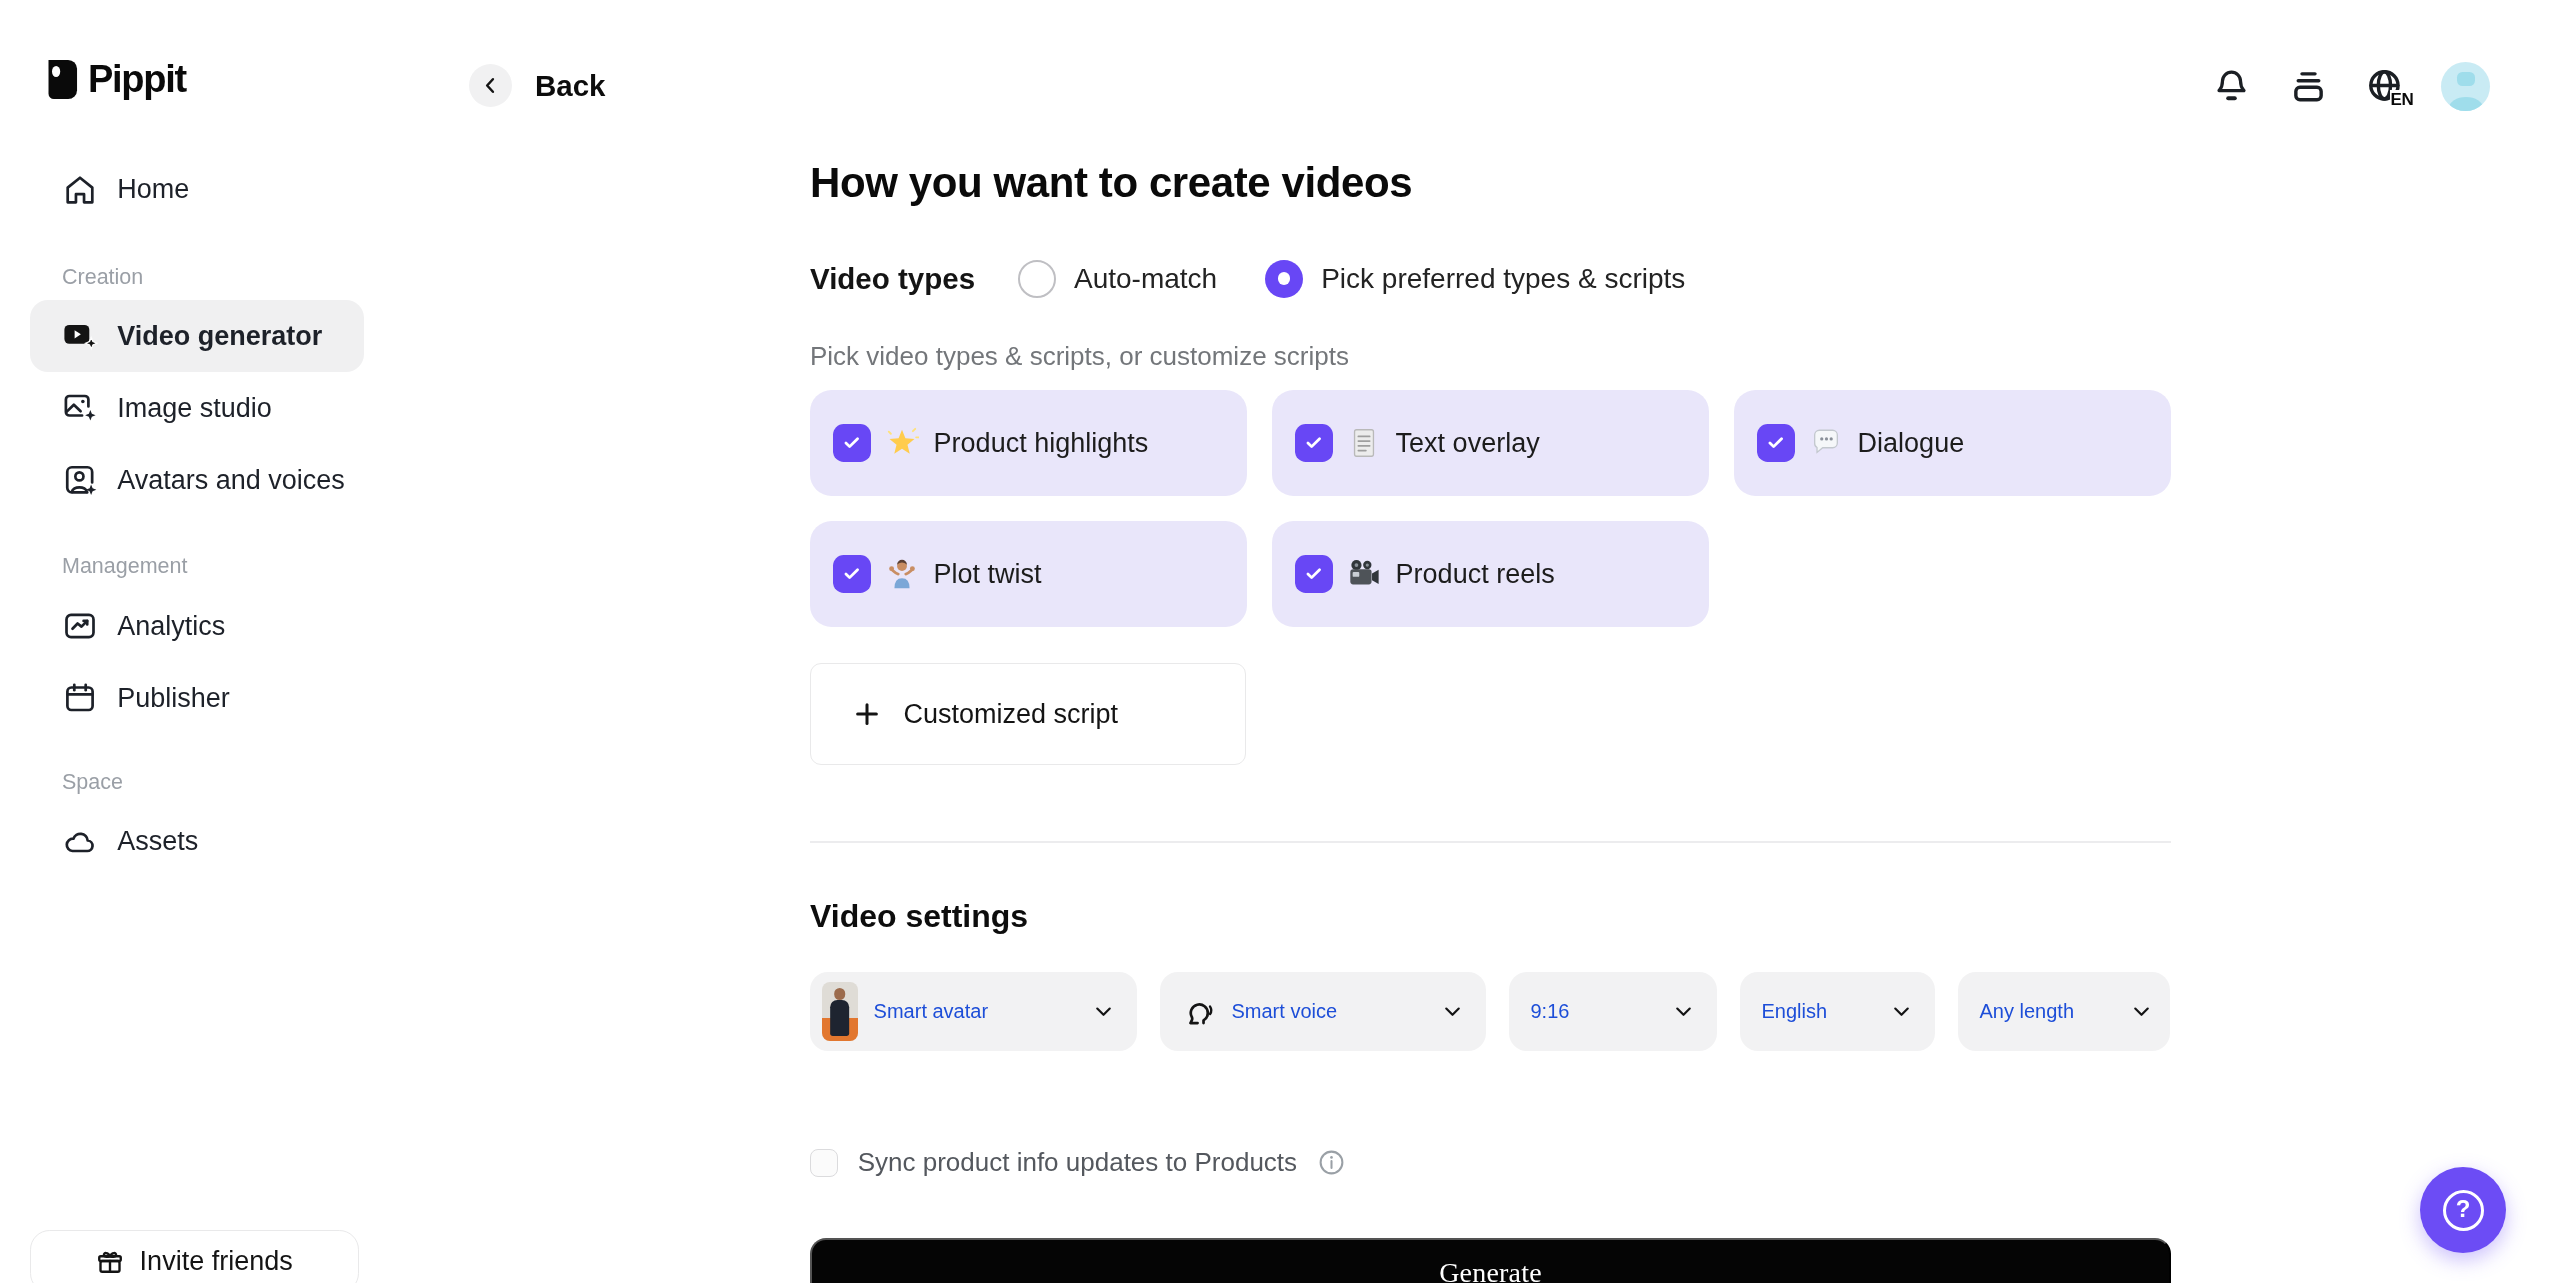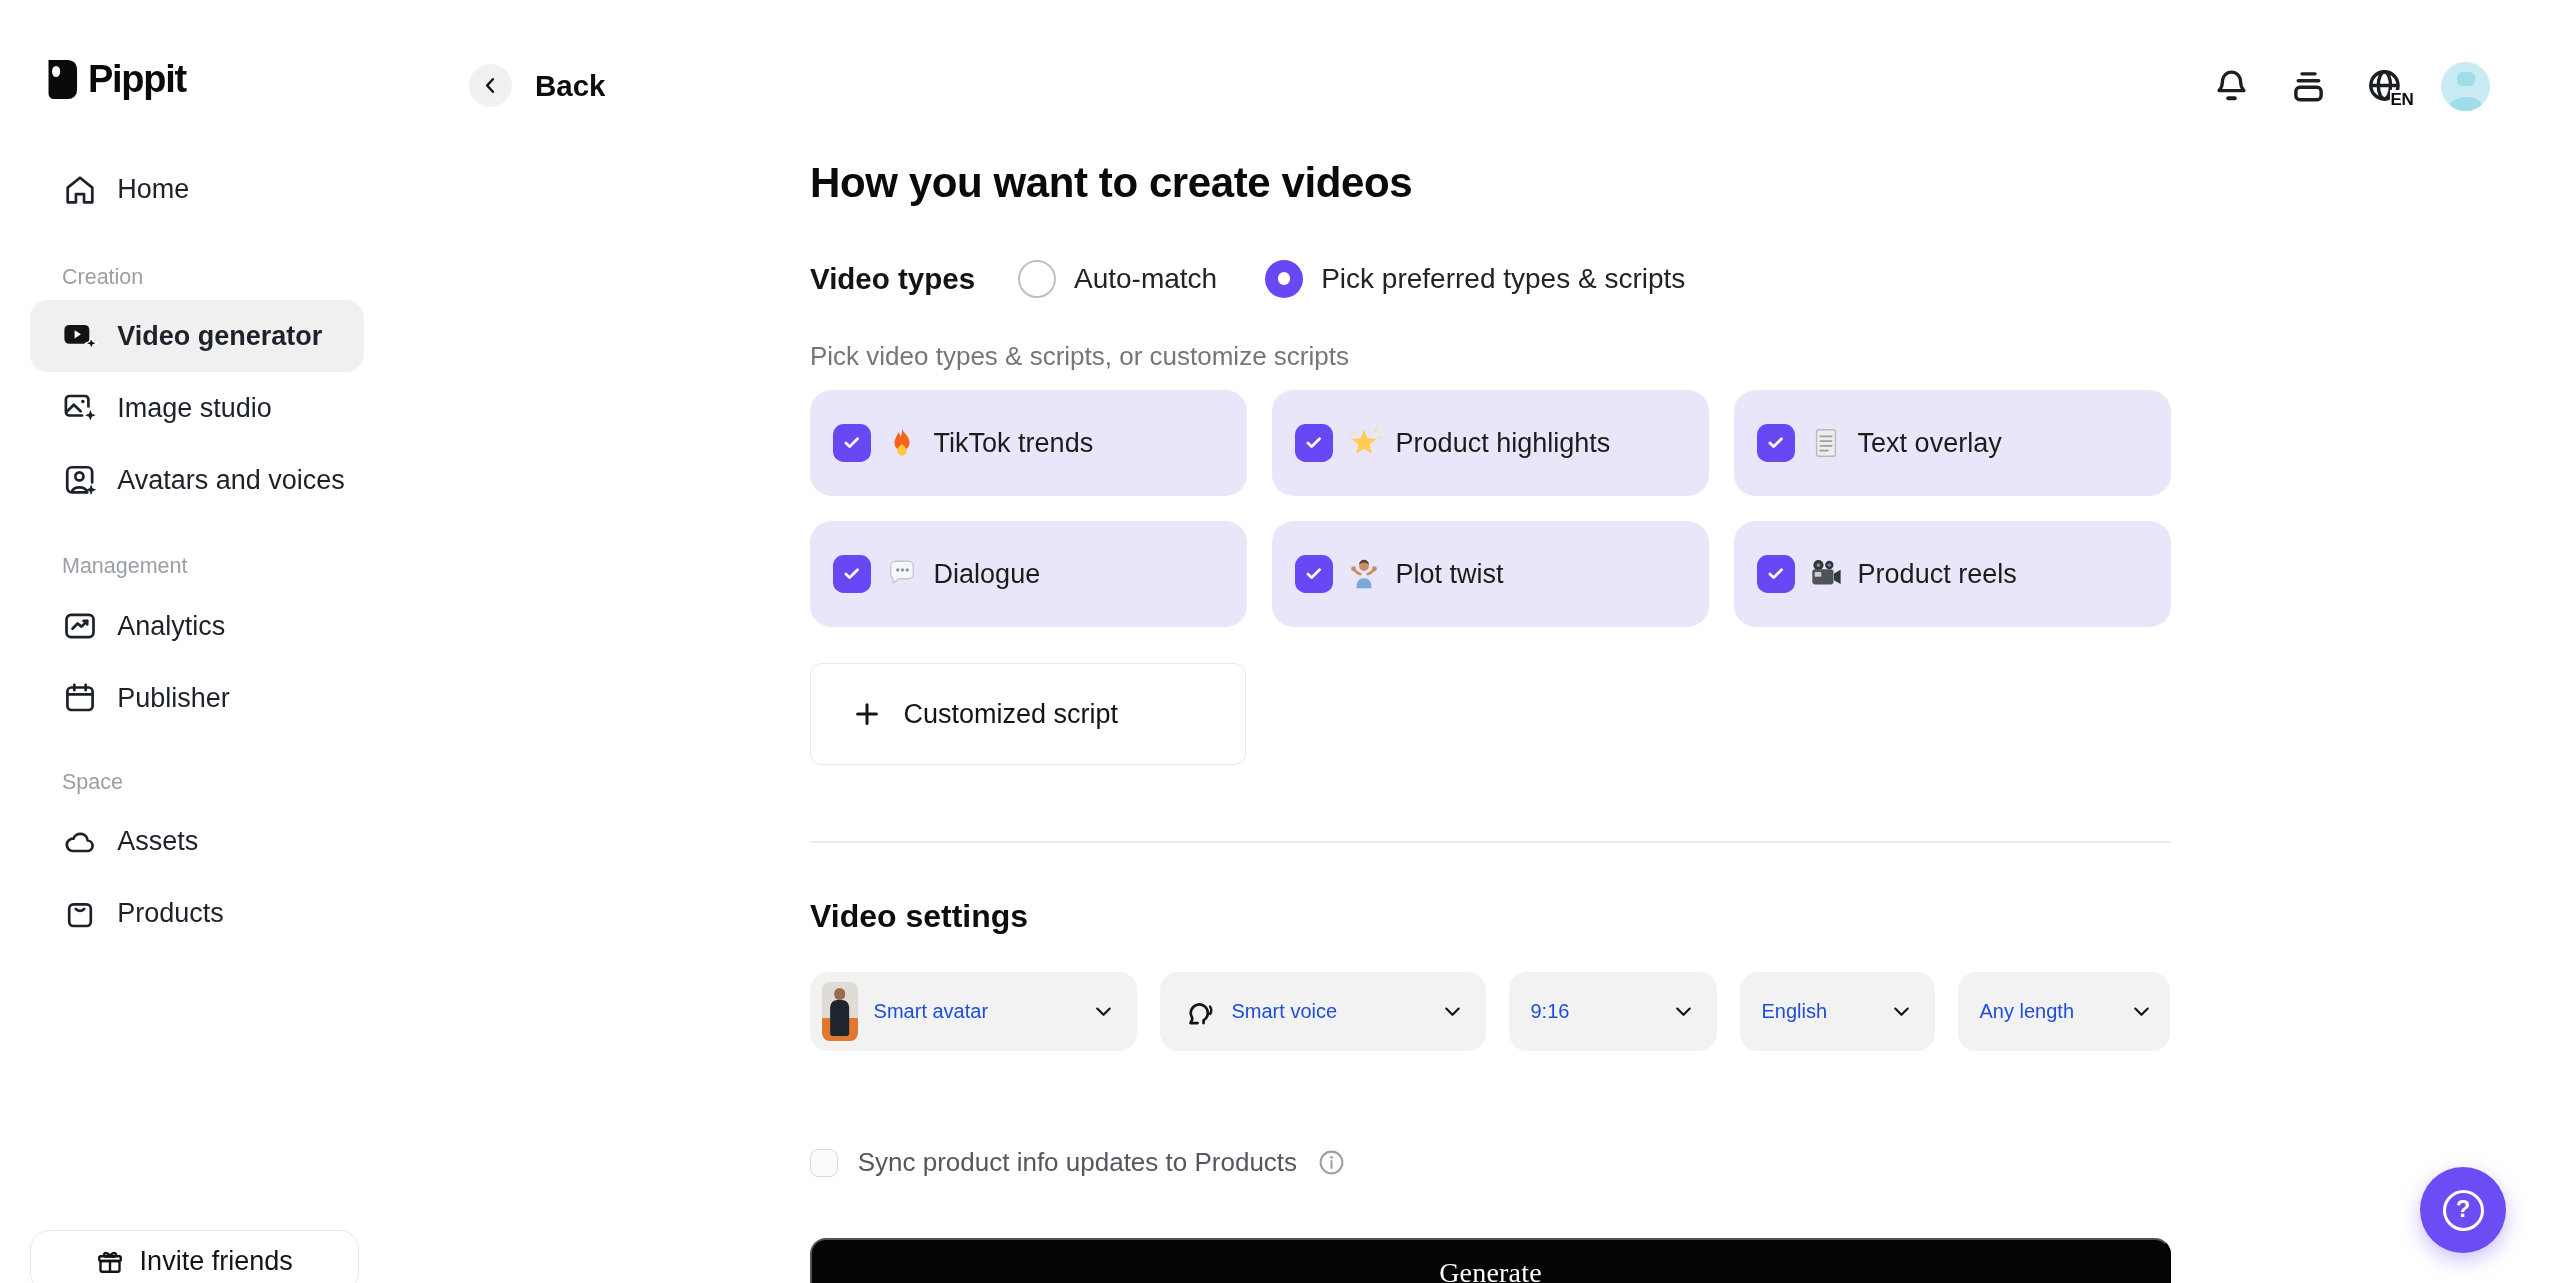--- a/index.html
+++ b/index.html
@@ -208,27 +208,20 @@
 
     <div class="section-label sec-space">Space</div>
 
     <div class="side-item">
       <svg width="36" height="36" viewBox="0 0 24 24" fill="none" stroke="#1D2129" stroke-width="1.8" stroke-linecap="round" stroke-linejoin="round">
         <path d="M7 18 h9.6 a3.5 3.5 0 0 0 .5 -7 a4.9 4.9 0 0 0 -9.5 -1.2 A4.1 4.1 0 0 0 7 18 Z"></path>
       </svg>
       <span class="lbl">Assets</span>
     </div>
 
-    <div class="side-item">
-      <svg width="36" height="36" viewBox="0 0 24 24" fill="none" stroke="#1D2129" stroke-width="1.8" stroke-linecap="round" stroke-linejoin="round">
-        <rect x="4.8" y="5.6" width="14.4" height="14.4" rx="2.8"></rect>
-        <path d="M9.2 8.6 q2.8 2.6 5.6 0"></path>
-      </svg>
-      <span class="lbl">Products</span>
-    </div>
   </nav>
 
   <button class="invite-btn">
     <svg width="30" height="30" viewBox="0 0 24 24" fill="none" stroke="#141414" stroke-width="1.9" stroke-linecap="round" stroke-linejoin="round">
       <rect x="4.4" y="11.2" width="15.2" height="8.6" rx="1.4"></rect>
       <rect x="3.4" y="7.4" width="17.2" height="3.8" rx="1.2"></rect>
       <path d="M12 7.4 c-1.2-3.2 -5.4-3.4 -4.8-.6 c.3 1.4 3 1 4.8.6 Z"></path>
       <path d="M12 7.4 c1.2-3.2 5.4-3.4 4.8-.6 c-.3 1.4 -3 1 -4.8.6 Z"></path>
       <path d="M12 11.2 V19.8"></path>
     </svg>
@@ -251,32 +244,20 @@
       <span class="radio-opt">
         <span class="radio-on"></span>
         <span class="radio-lbl">Pick preferred types &amp; scripts</span>
       </span>
     </div>
 
     <div class="hint">Pick video types &amp; scripts, or customize scripts</div>
 
     <div class="cards">
 
-      <div class="type-card">
-        <span class="cb">
-          <svg width="21.5" height="21.5" viewBox="0 0 20 20" fill="none" stroke="#fff" stroke-width="2.6" stroke-linecap="round" stroke-linejoin="round">
-              <path d="M4.6 10.2 L8 13.6 L15.4 6.2"></path>
-            </svg>
-        </span>
-        <svg class="emoji-ic" viewBox="0 0 36 36">
-          <path d="M18 2.5 C19.5 8 26 10.5 26 18 a8 8 0 0 1 -16 0 C10 12.5 13.2 10.5 13.8 6.5 c1.5 1.5 2.6 3.1 2.7 5.2 C17.8 9.2 18.6 6 18 2.5 Z" fill="#F4641D"></path>
-          <path d="M18 31.5 a5 5 0 0 0 5-5 c0-3.2-2.2-4.8-5-7.4 c-2.8 2.6-5 4.2-5 7.4 a5 5 0 0 0 5 5 Z" fill="#FFC83D"></path>
-        </svg>
-        <span class="lbl">TikTok trends</span>
-      </div>
 
       <div class="type-card">
         <span class="cb">
           <svg width="21.5" height="21.5" viewBox="0 0 20 20" fill="none" stroke="#fff" stroke-width="2.6" stroke-linecap="round" stroke-linejoin="round">
               <path d="M4.6 10.2 L8 13.6 L15.4 6.2"></path>
             </svg>
         </span>
         <svg class="emoji-ic" viewBox="0 0 36 36">
           <g stroke="#FFE27A" stroke-width="2" stroke-linecap="round">
             <path d="M29.5 5.5 l2.5-2.5"></path>

